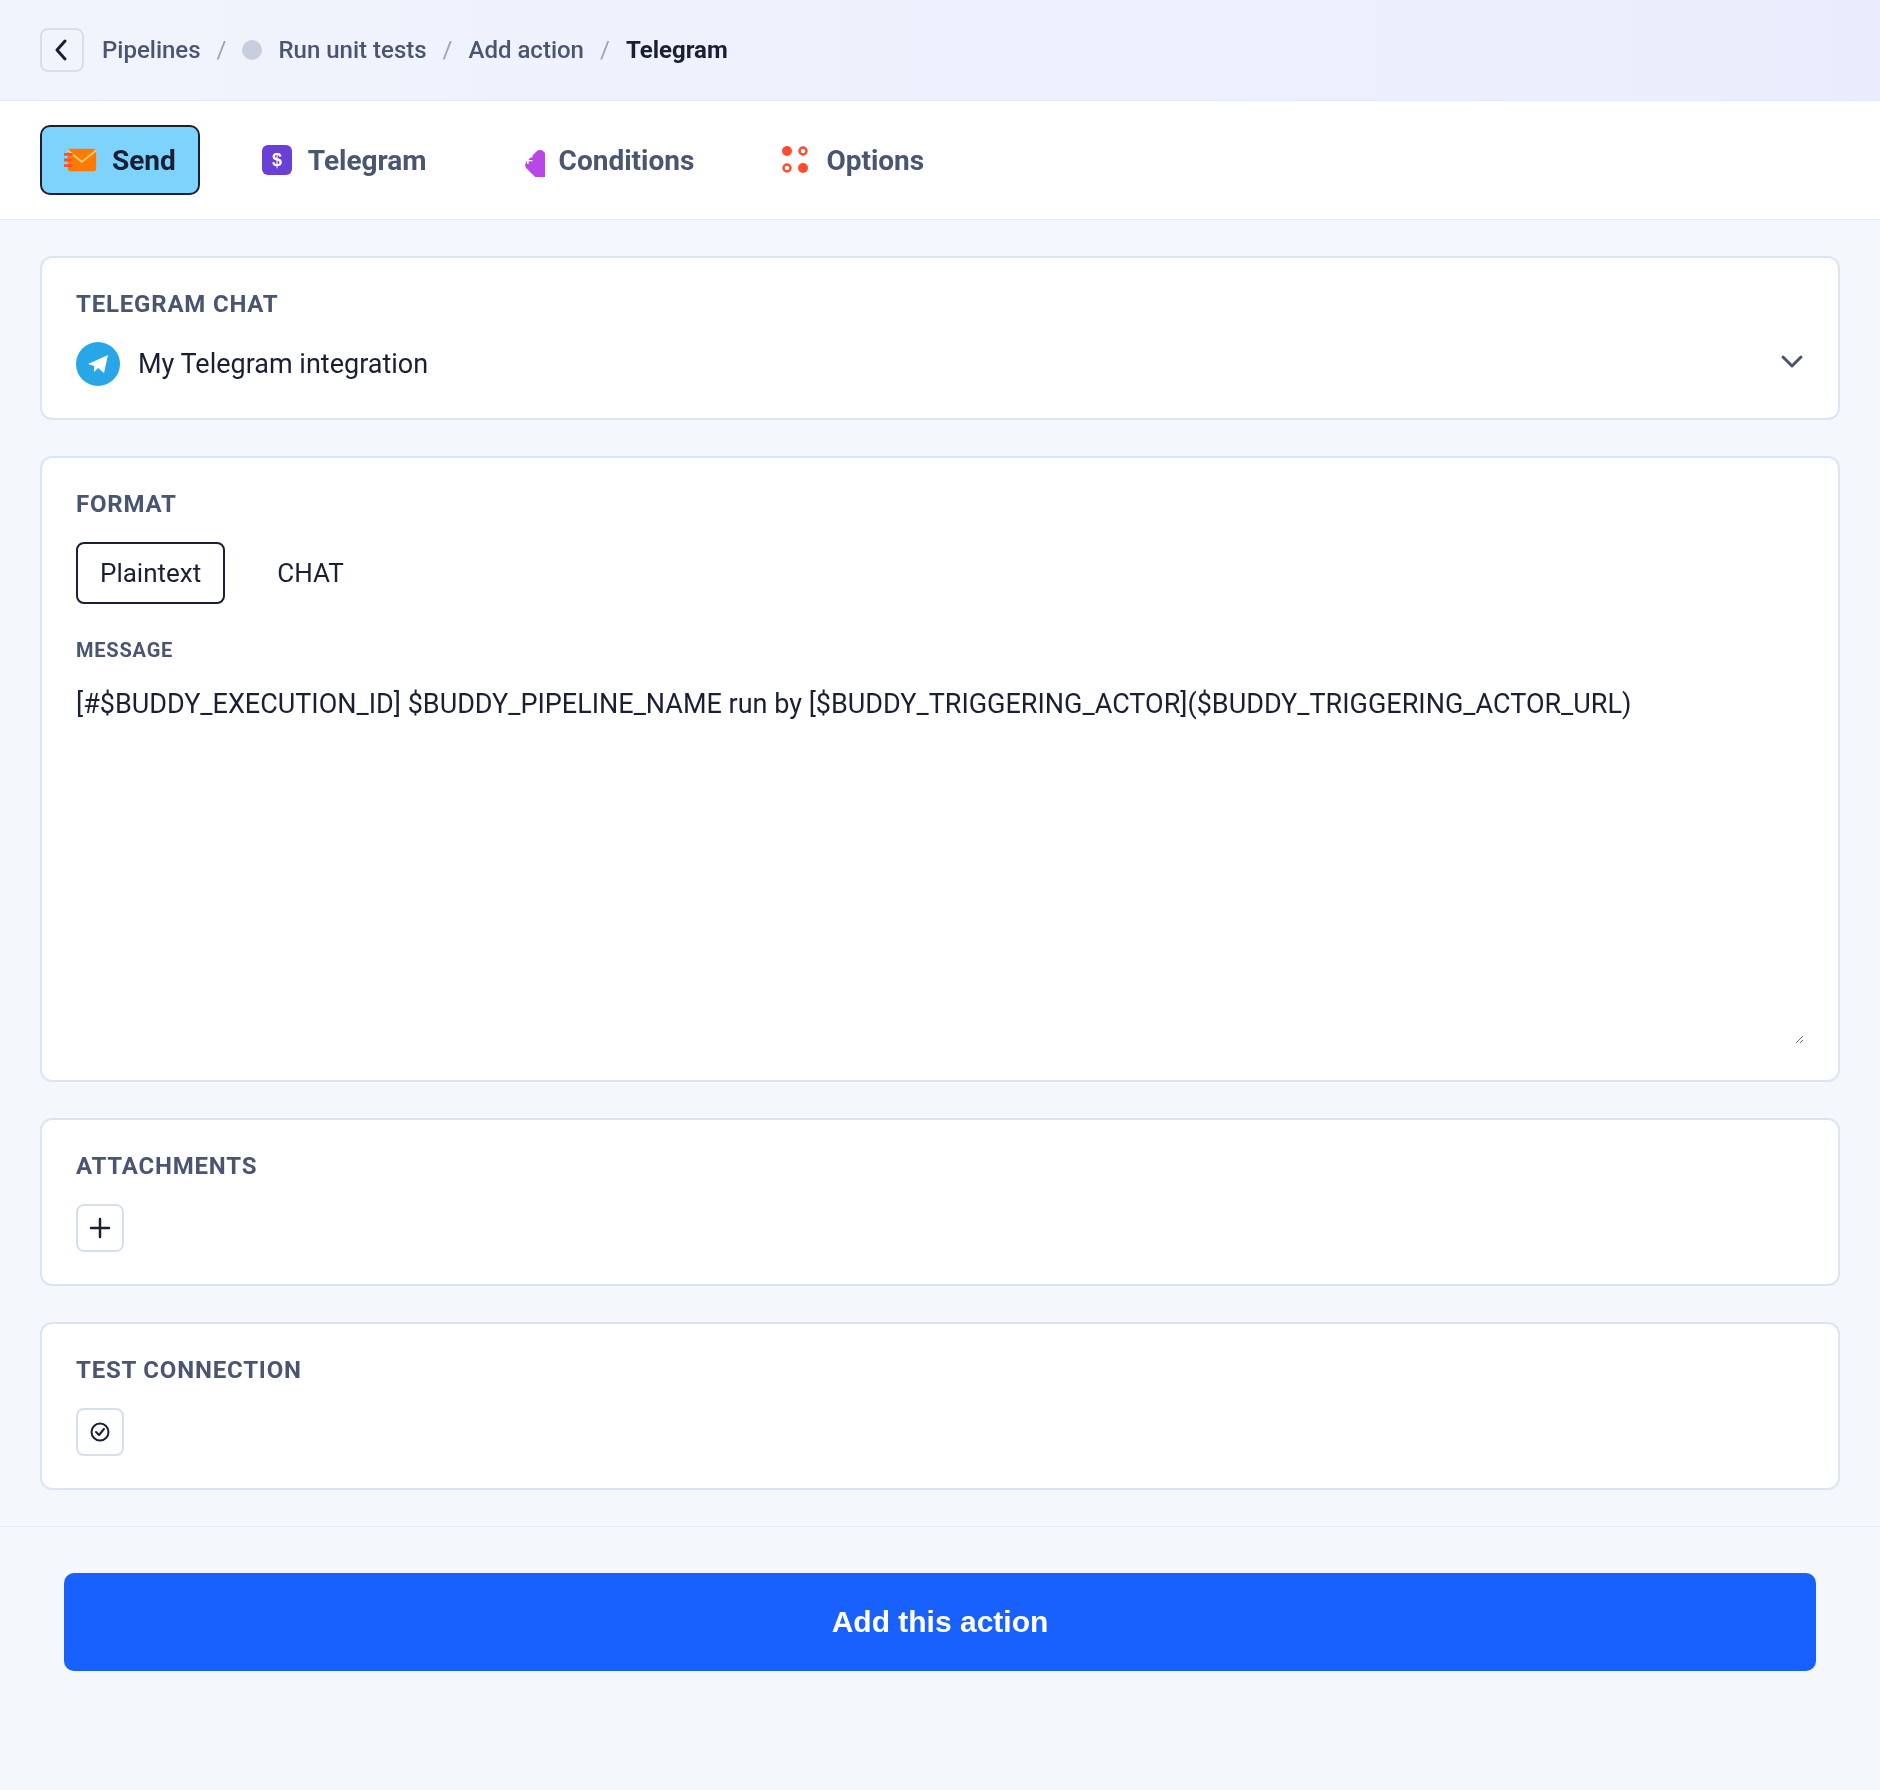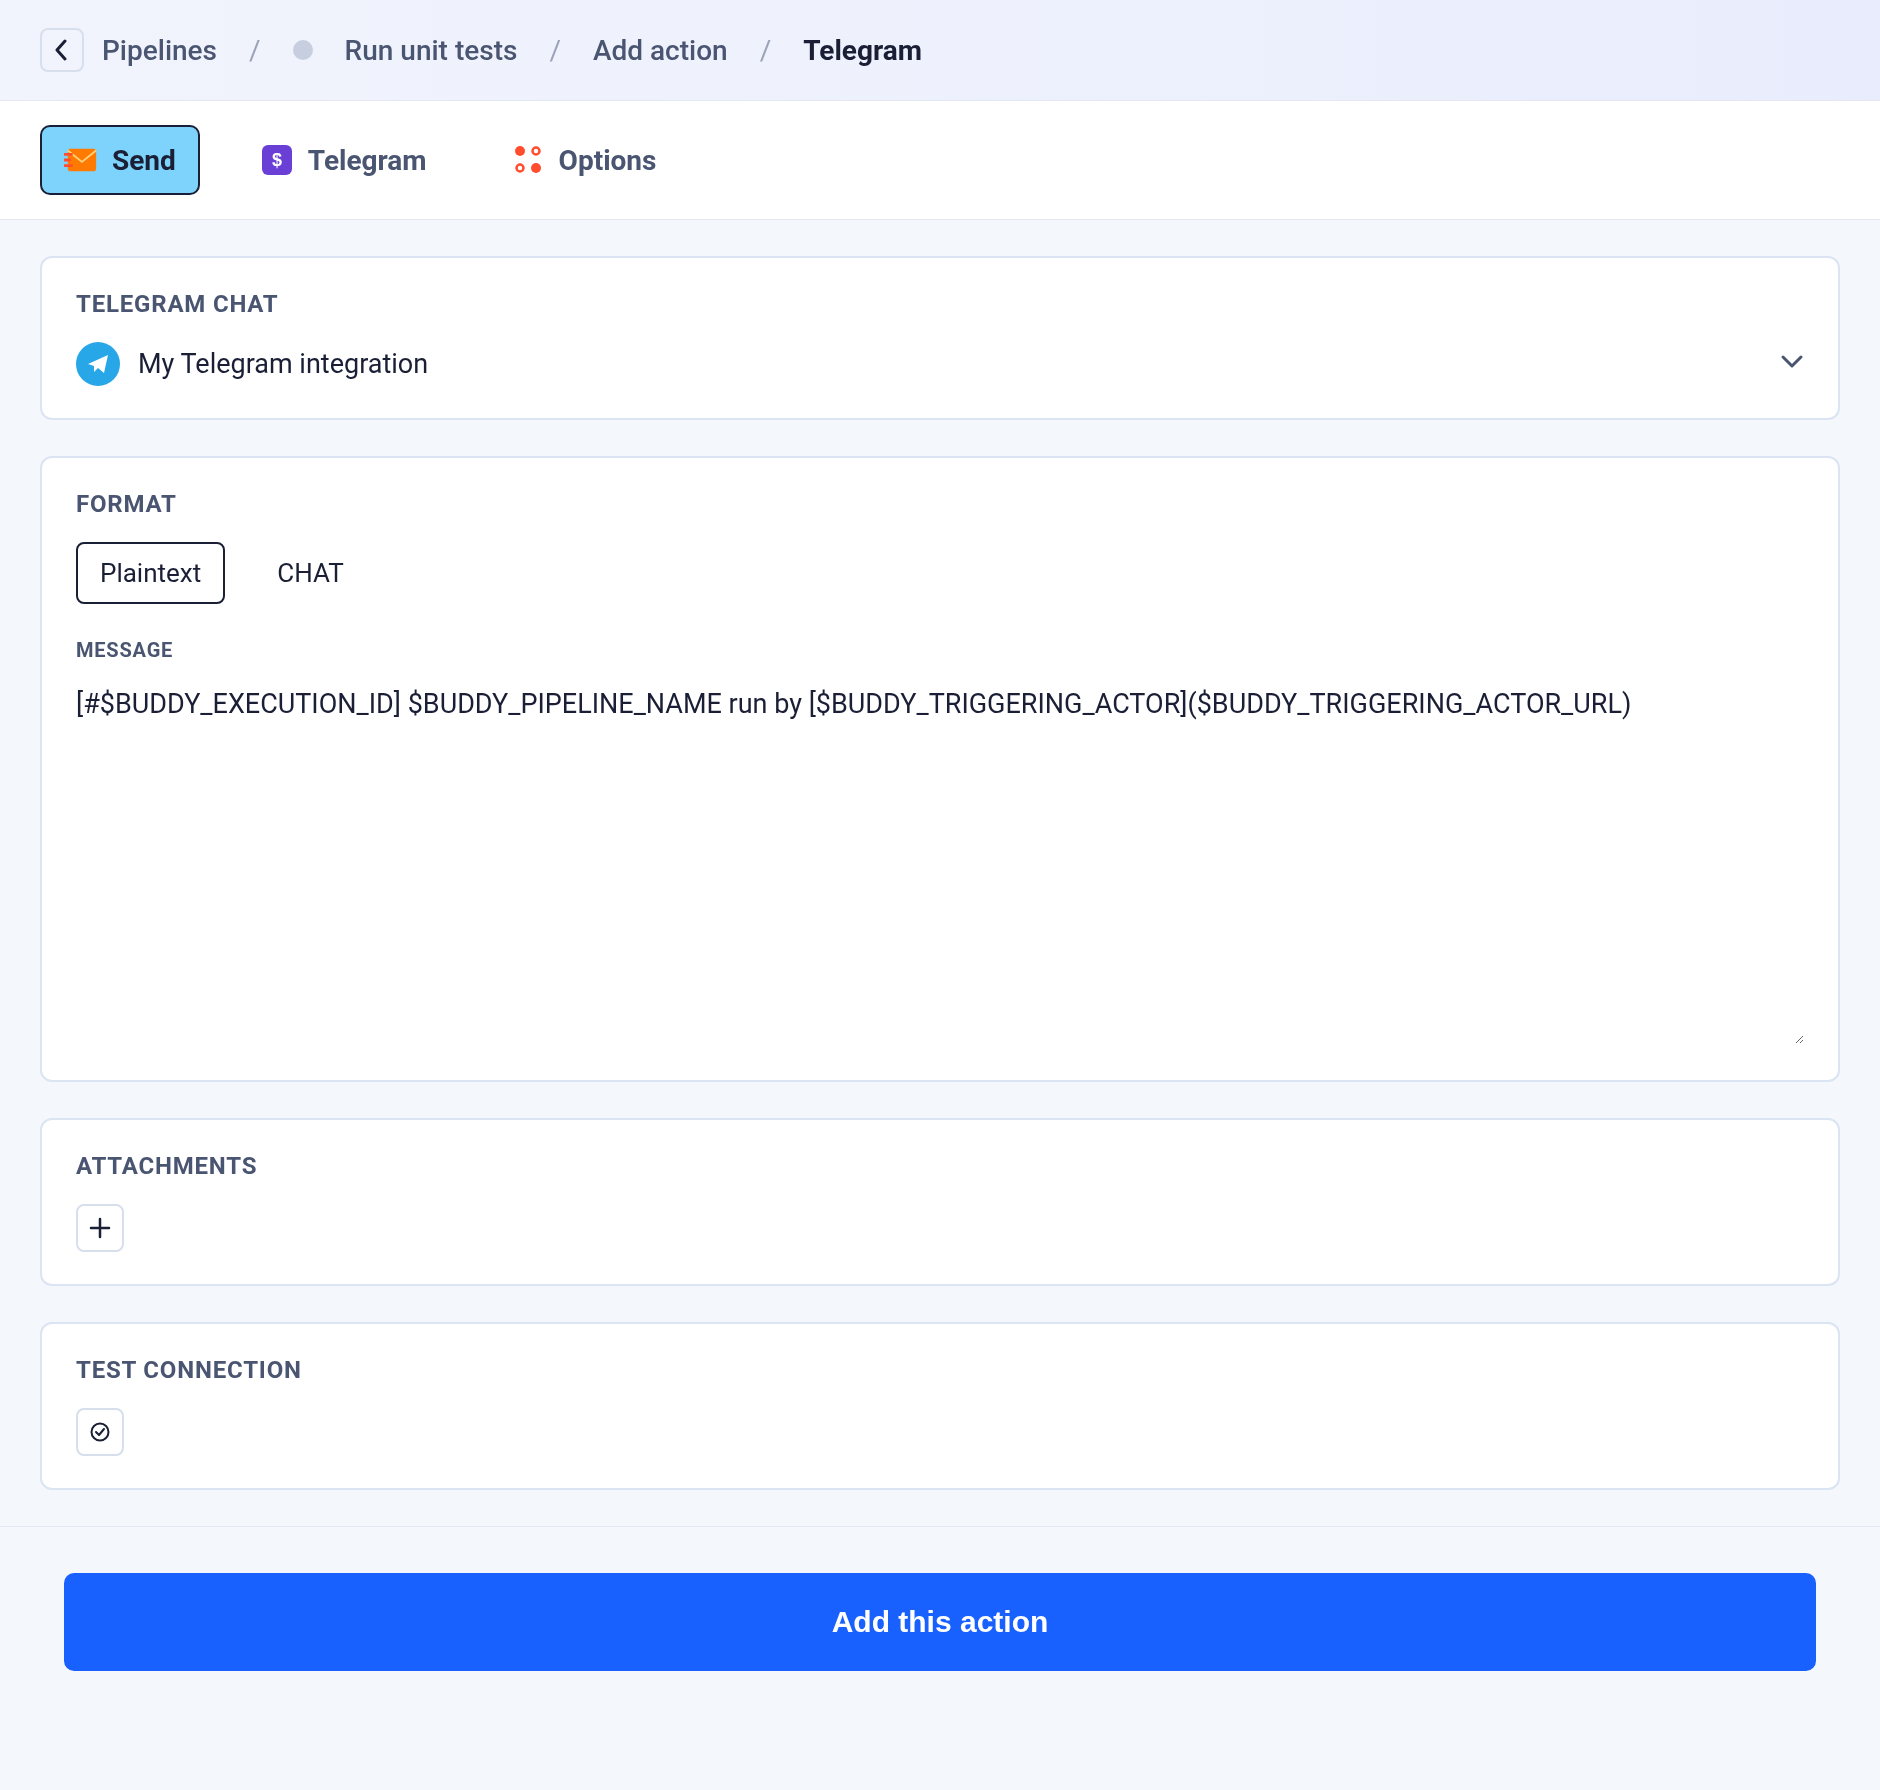--- a/index.html
+++ b/index.html
@@ -25,22 +25,22 @@
     border-radius: 8px;
     background: transparent;
     display: flex;
     align-items: center;
     justify-content: center;
     cursor: pointer;
   }
   .breadcrumb {
     display: flex;
     align-items: center;
-    gap: 32px;
-    font-size: 28px;
+    gap: 16px;
+    font-size: 24px;
   }
   .breadcrumb a { color: #4a5572; text-decoration: none; font-weight: 500; }
   .breadcrumb .sep { color: #9aa3b8; }
   .breadcrumb .current { color: #1a1f36; font-weight: 700; }
   .status-dot {
     width: 20px; height: 20px; border-radius: 50%; background: #c6cee0;
   }
   .tabs-region {
     background: #ffffff;
     padding: 24px 40px;
@@ -197,20 +197,29 @@
     <span class="icon-box">
       <svg width="32" height="32" viewBox="0 0 32 32">
           <rect x="1" y="1" width="30" height="30" rx="6" fill="#6a3fd6"></rect>
           <text x="16" y="22" text-anchor="middle" fill="#fff" font-size="18" font-weight="700" font-family="Arial">$</text>
         </svg>
     </span>
     <span>Telegram</span>
   </div>
   <div class="tab">
     <span class="icon-box">
+      <svg width="34" height="34" viewBox="0 0 34 34">
+          <rect x="17" y="0" width="24" height="24" rx="5" transform="rotate(45 17 17)" fill="#b946e6"></rect>
+          <text x="17" y="21" text-anchor="middle" fill="#fff" font-size="11" font-weight="700" font-family="Arial">IF</text>
+        </svg>
+    </span>
+    <span>Conditions</span>
+  </div>
+  <div class="tab">
+    <span class="icon-box">
       <svg width="32" height="32" viewBox="0 0 32 32">
         <circle cx="8" cy="7" r="5" fill="#ff4d2e"></circle>
         <circle cx="24" cy="7" r="3.5" fill="none" stroke="#ff4d2e" stroke-width="2.5"></circle>
         <circle cx="8" cy="24" r="3.5" fill="none" stroke="#ff4d2e" stroke-width="2.5"></circle>
         <circle cx="24" cy="24" r="5" fill="#ff4d2e"></circle>
       </svg>
     </span>
     <span>Options</span>
   </div>
 </div>

